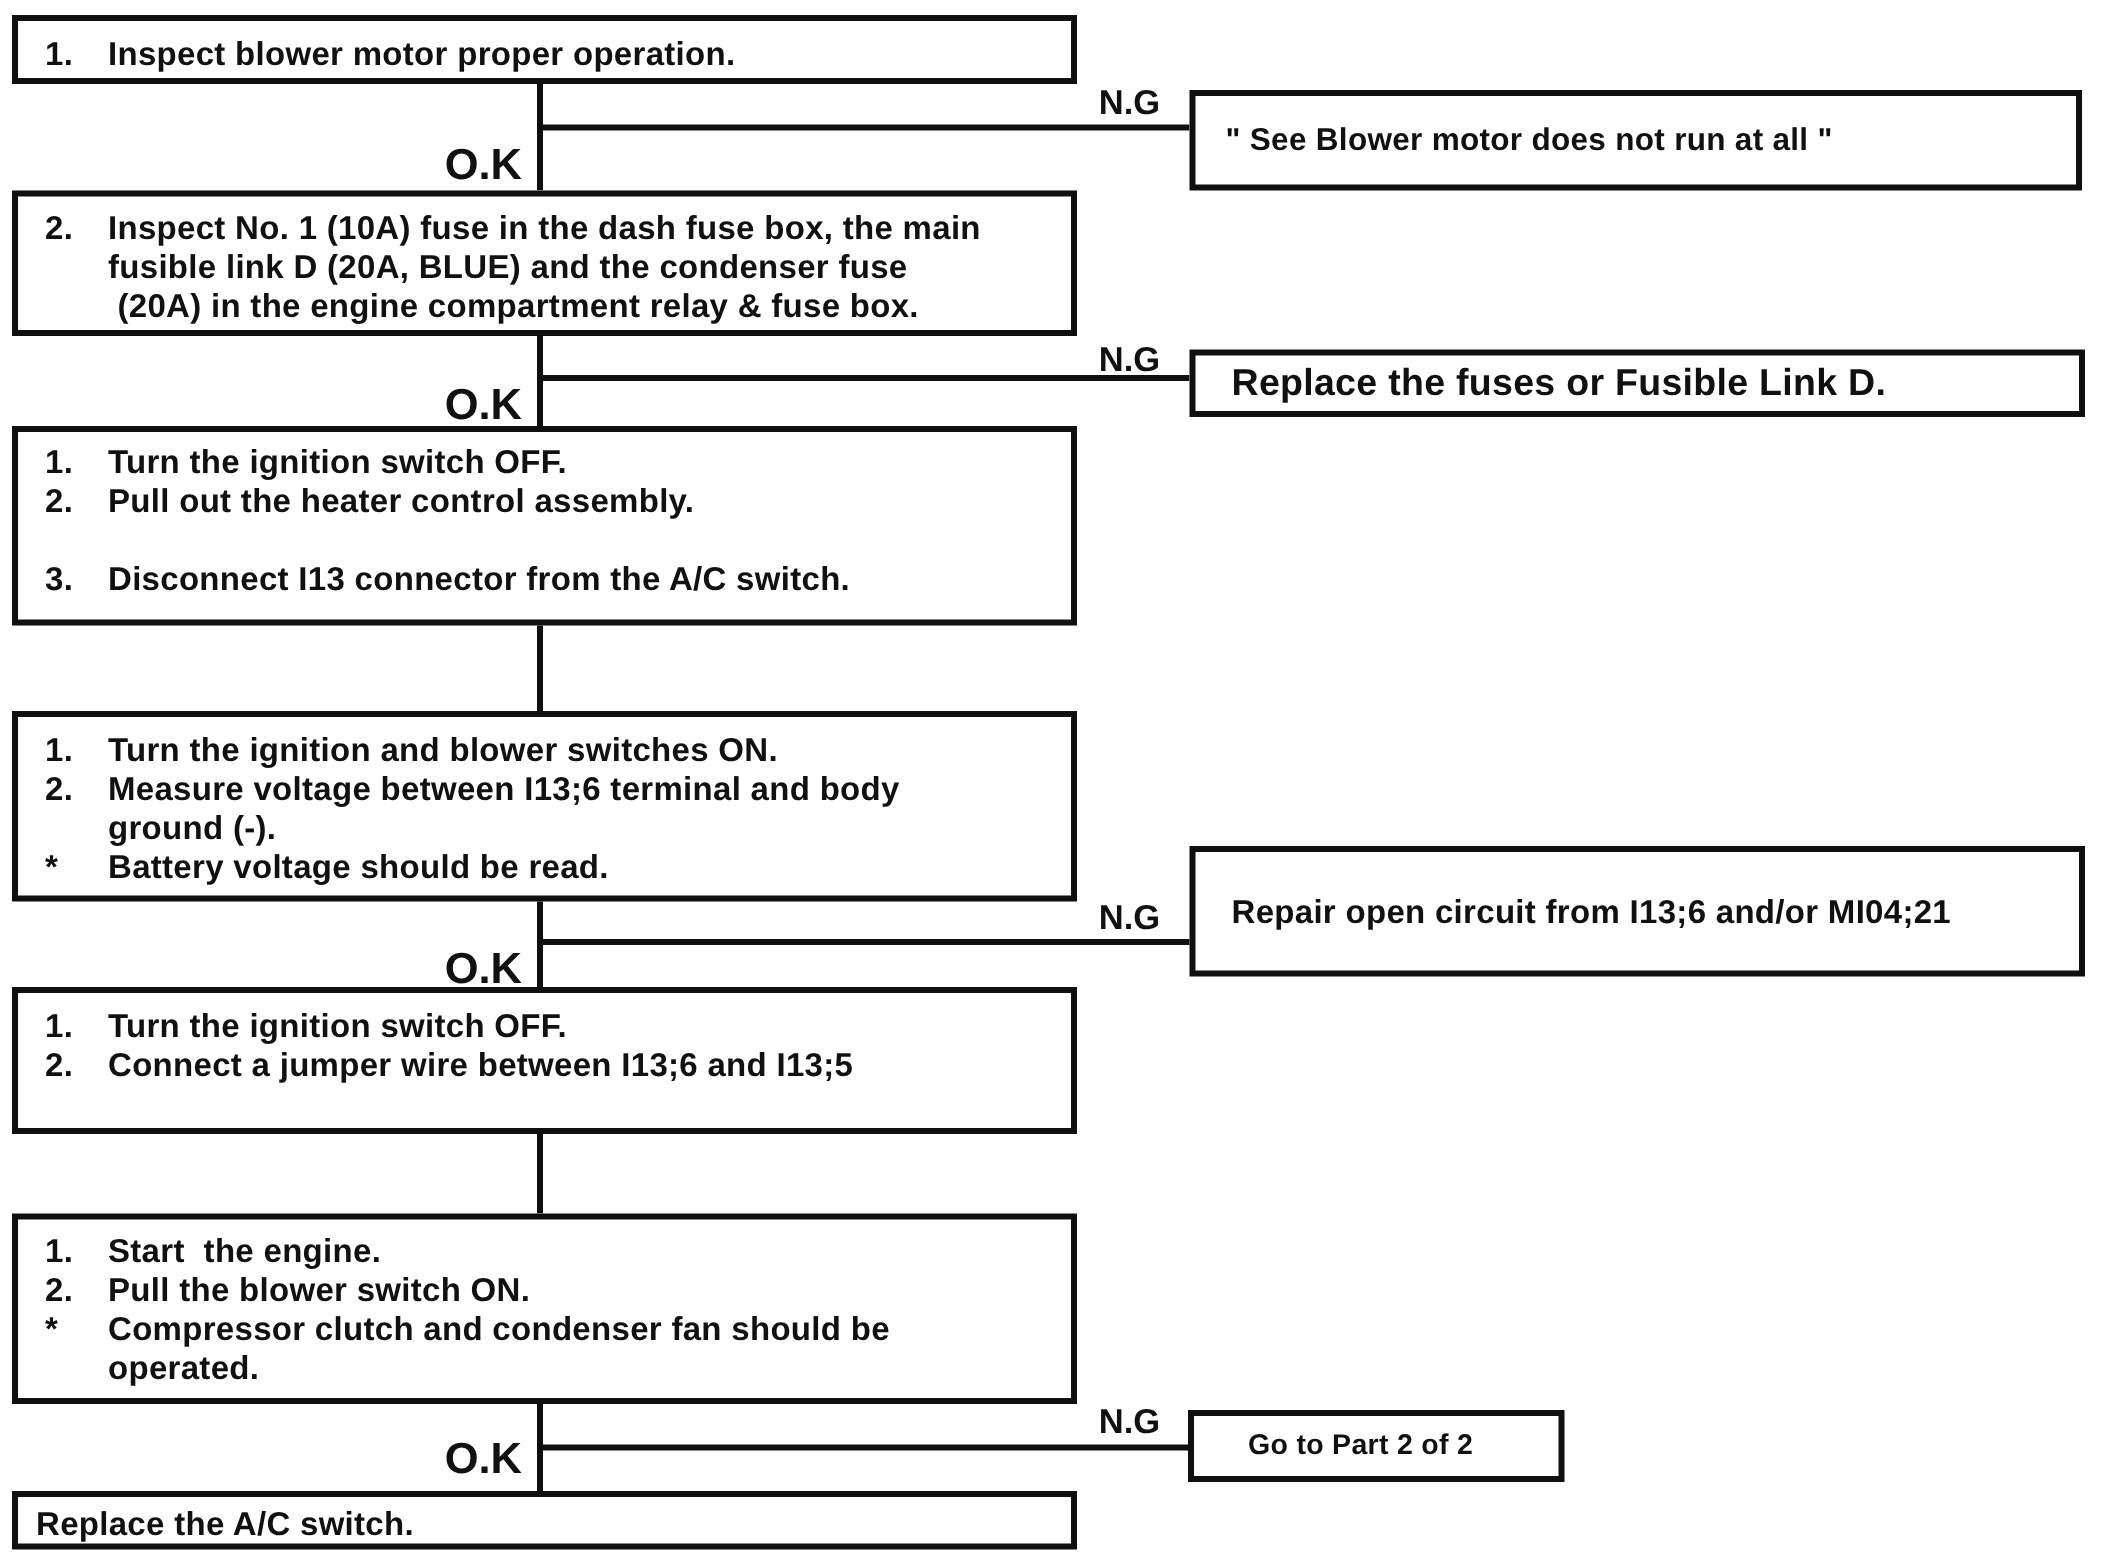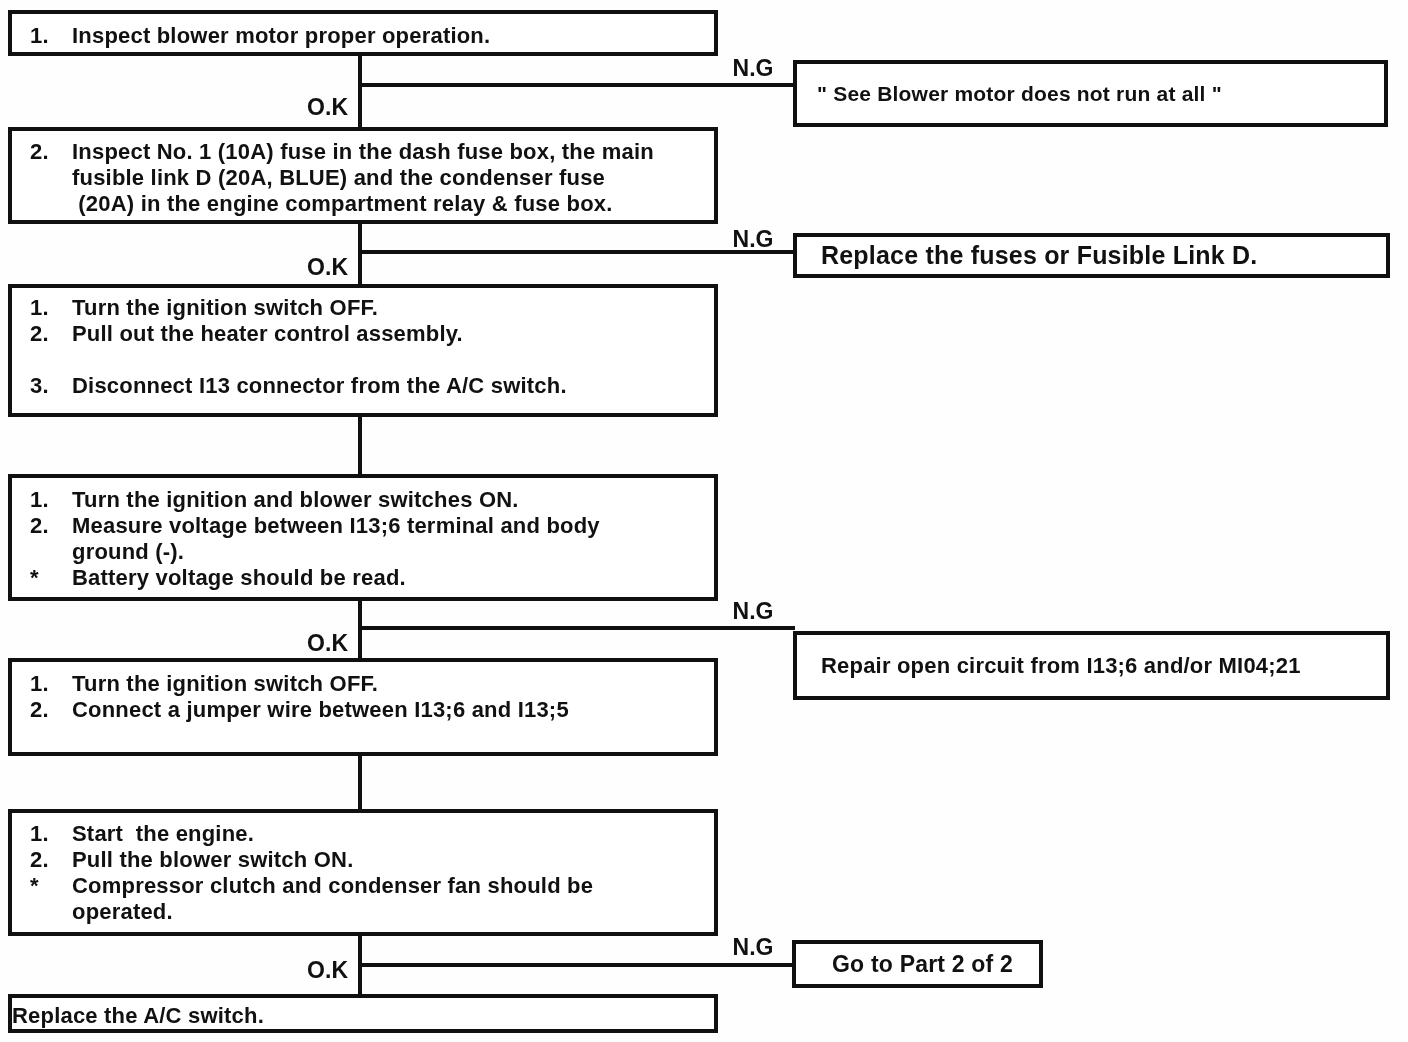--- a/index.html
+++ b/index.html
@@ -24,21 +24,21 @@
     border:4px solid #101010;font-weight:600;letter-spacing:0.2px;
     display:flex;flex-direction:column;justify-content:center;
   }
 
   
   .vline{position:absolute;left:358px;width:4px;background:#101010;}
   .hline{position:absolute;left:360px;height:4px;background:#101010;}
 
   
   .ok-label{position:absolute;left:286px;width:62px;text-align:right;
-    font-size:23px;font-weight:600;}
+    font-size:29px;font-weight:600;}
   .ng-label{position:absolute;left:725px;width:56px;text-align:center;
     font-size:23px;font-weight:600;}
 </style>
 </head>
 <body>
 
 <div class="canvas">
 
   <div class="step" style="top:10px;height:46px;padding-top:9px;">
     <div class="line">
@@ -114,21 +114,21 @@
       <span class="m">*</span>
       <span class="t">Battery voltage should be read.</span>
     </div>
   </div>
 
   <div class="vline" style="top:601px;height:57px;"></div>
   <div class="hline" style="top:626px;width:435px;"></div>
   <div class="ng-label" style="top:598px;">N.G</div>
   <div class="ok-label" style="top:630px;">O.K</div>
 
-  <div class="ng-box" style="left:793px;top:631px;width:597px;height:69px;padding-left:24px;font-size:22px;line-height:27px;gap:30px;">
+  <div class="ng-box" style="left:793px;top:564px;width:597px;height:87px;padding-left:24px;font-size:22px;line-height:27px;gap:30px;">
     <div>Repair open circuit from I13;6 and/or MI04;21</div>
   </div>
 
   <div class="step" style="top:658px;height:98px;padding-top:9px;">
     <div class="line">
       <span class="m">1.</span>
       <span class="t">Turn the ignition switch OFF.</span>
     </div>
     <div class="line">
       <span class="m">2.</span>
@@ -155,23 +155,23 @@
       <span class="m"></span>
       <span class="t">operated.</span>
     </div>
   </div>
 
   <div class="vline" style="top:936px;height:58px;"></div>
   <div class="hline" style="top:963px;width:432px;"></div>
   <div class="ng-label" style="top:934px;">N.G</div>
   <div class="ok-label" style="top:957px;">O.K</div>
 
-  <div class="ng-box" style="left:792px;top:940px;width:251px;height:48px;padding-left:36px;font-size:23px;">
+  <div class="ng-box" style="left:792px;top:940px;width:251px;height:48px;padding-left:36px;font-size:19px;">
     <div>Go to Part 2 of 2</div>
   </div>
 
-  <div class="step" style="top:994px;height:39px;padding-top:5px;padding-left:0;">
+  <div class="step" style="top:994px;height:39px;padding-top:5px;padding-left:12px;">
     <div class="line">
       <span class="t">Replace the A/C switch.</span>
     </div>
   </div>
 
 </div>
 
 </body></html>

